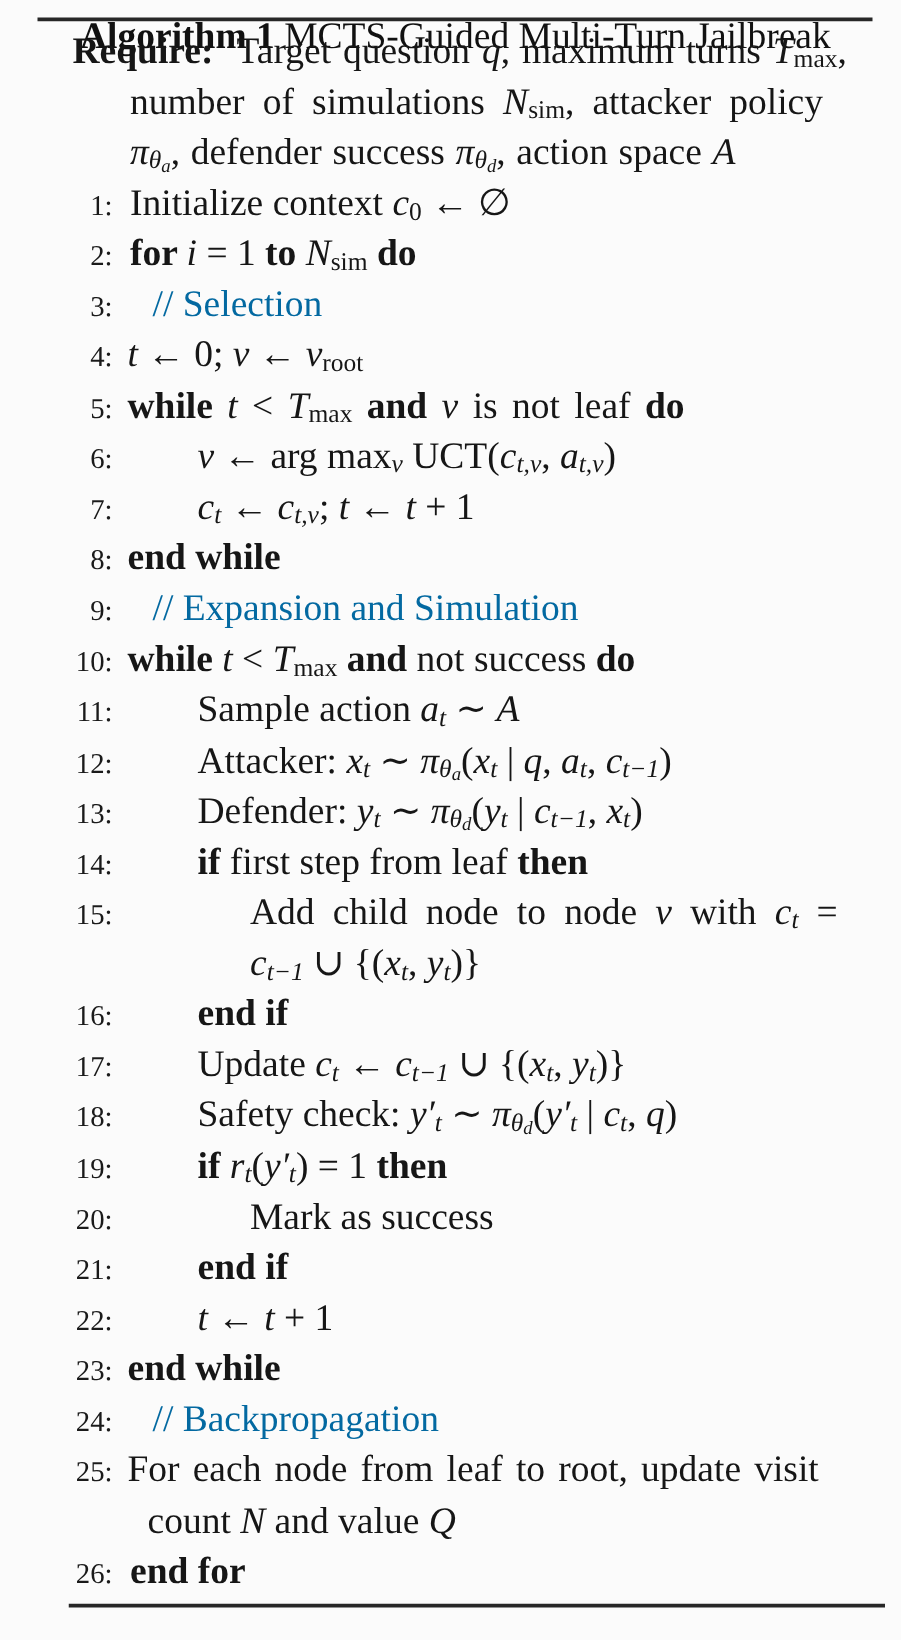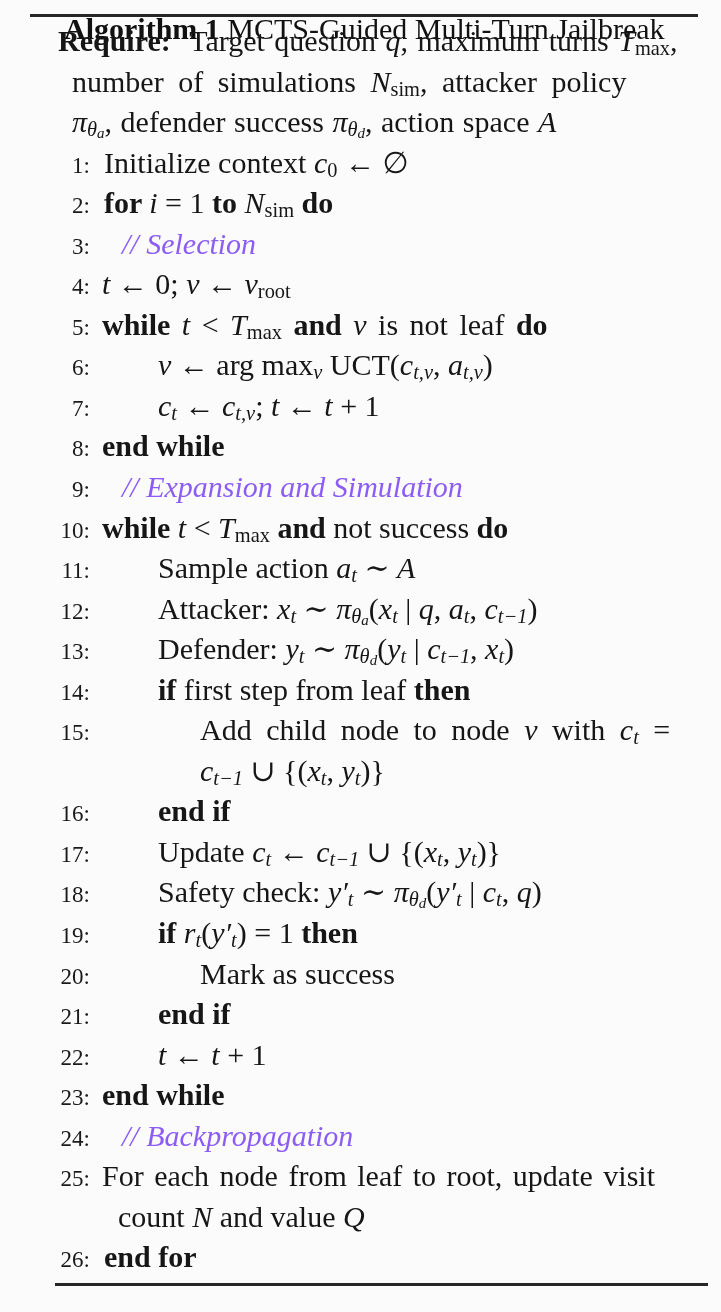--- a/index.html
+++ b/index.html
@@ -31,28 +31,28 @@
   }
   .content{display:inline;}
   .ind-0{margin-left:14px;}
   .ind-1{margin-left:12px;}
   .ind-1c{margin-left:32px;}
   .ind-2{margin-left:68px;}
   .ind-3{margin-left:110px;}
   .ind-w1{margin-left:28px;text-align:center;}
   .ind-w3{margin-left:110px;}
   .ind-req{margin-left:58px;}
-  .ind-reqwrap{margin-left:72px;}
+  .ind-reqwrap{margin-left:104px;}
   .seg-p{}
   .seg-b{font-weight:bold;}
   .seg-v{font-style:italic;}
   .seg-s{font-size:0.68em;vertical-align:-0.18em;}
   .seg-vs{font-style:italic;font-size:0.68em;vertical-align:-0.18em;}
   .seg-vss{font-style:italic;font-size:0.5em;vertical-align:-0.42em;}
-  .seg-c{color:#8b5cf6;font-style:italic;}
+  .seg-c{color:#0369a1;}
   .seg-cal{font-style:italic;letter-spacing:1px;}
 </style>
 </head>
 <body>
 
 <div class="page">
   <div class="title-row">
     <span class="lbl">Algorithm 1</span><span> MCTS-Guided Multi-Turn Jailbreak</span>
   </div>
   <div class="rule rule-top"></div>

